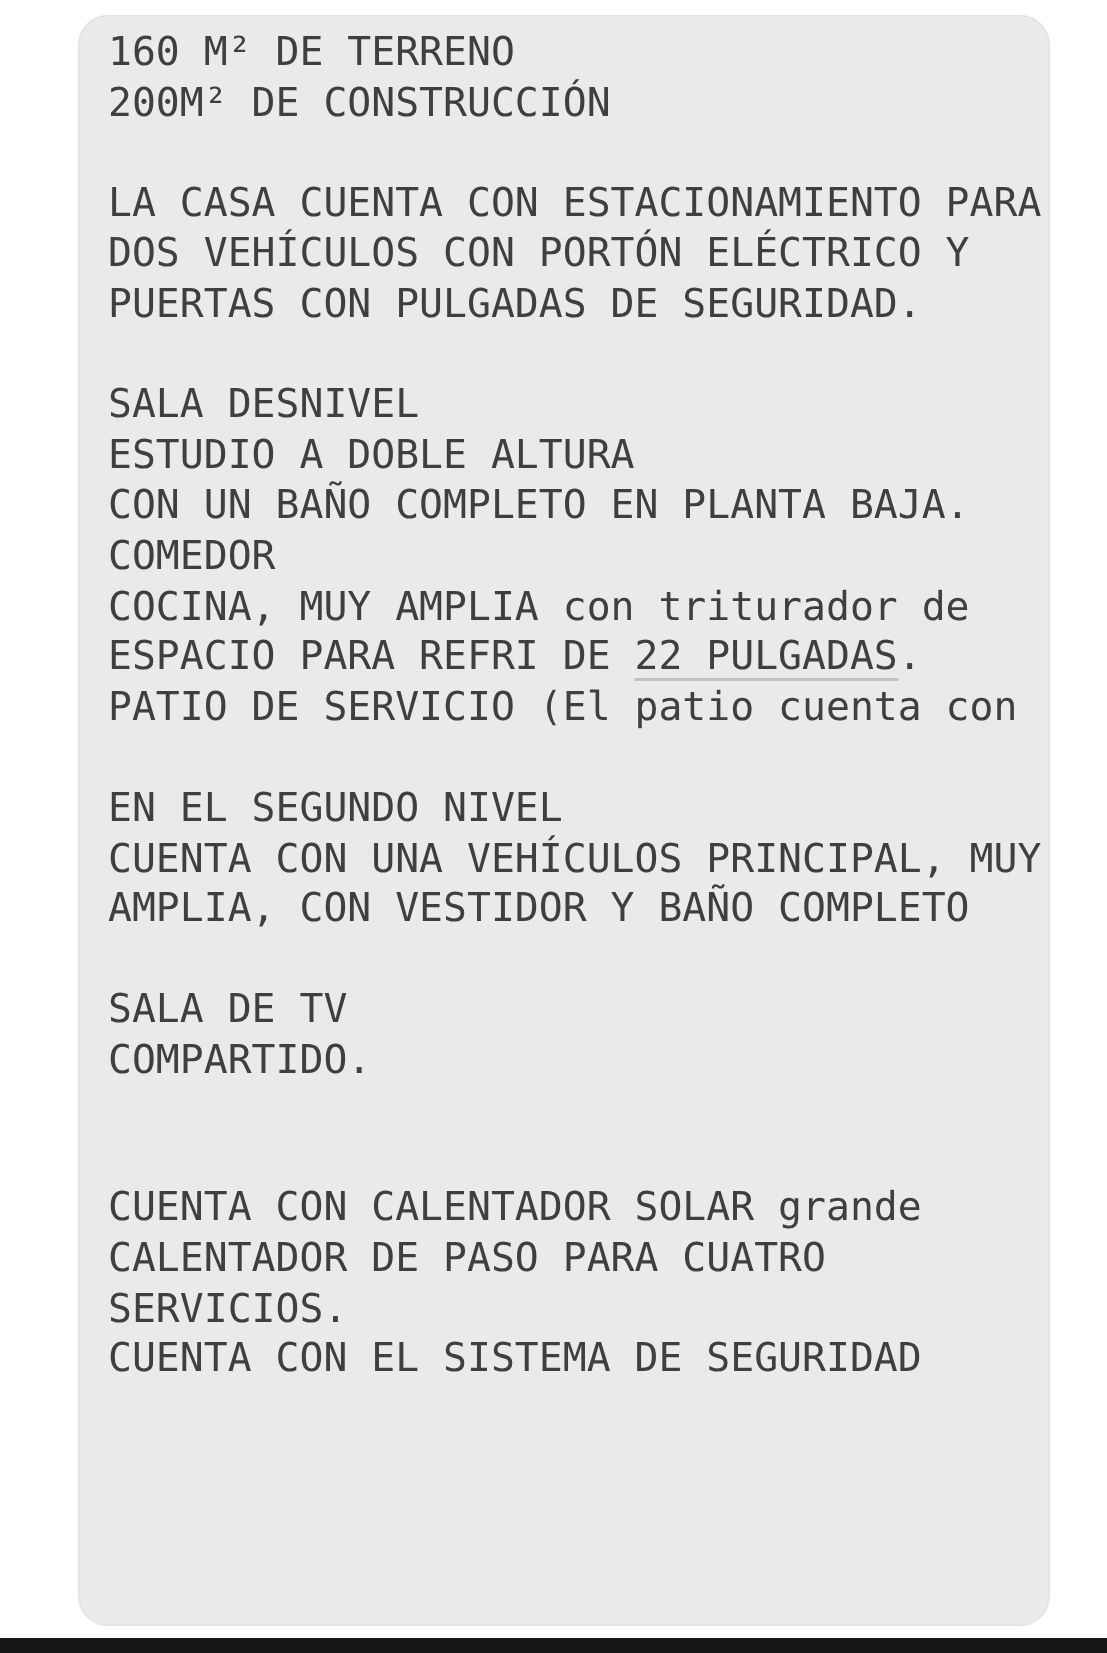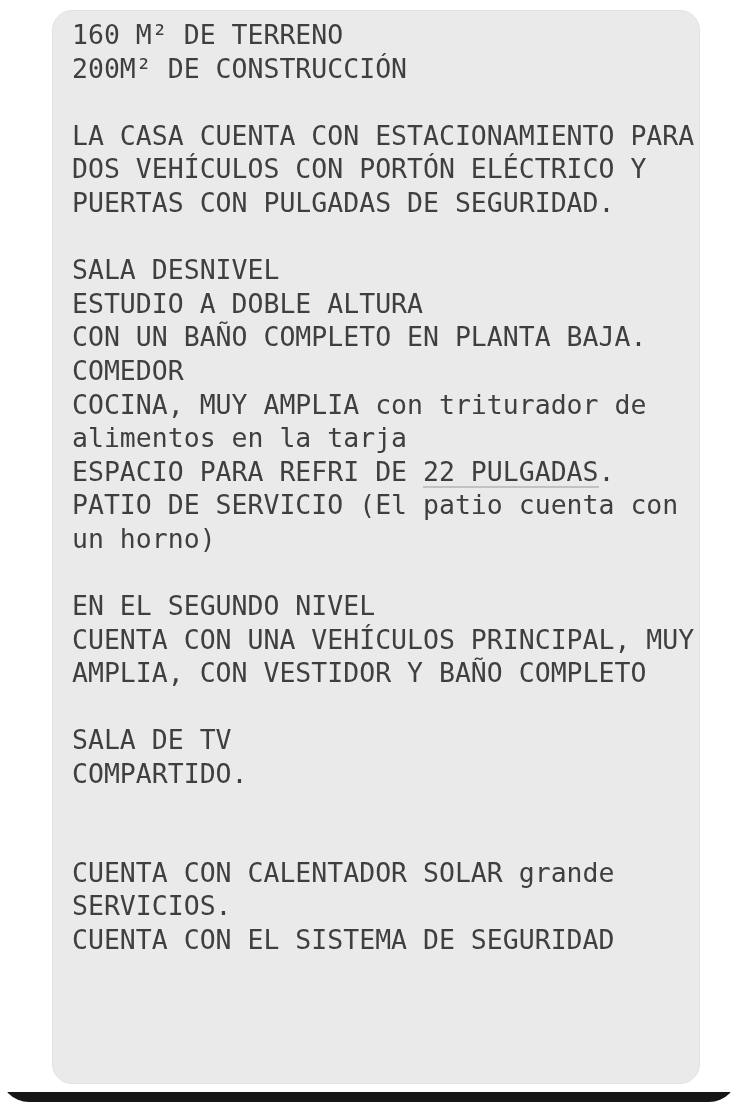--- a/index.html
+++ b/index.html
@@ -7,21 +7,20 @@
     padding: 0;
     background: #ffffff;
   }
   .screen {
     position: relative;
     width: 738px;
     height: 1102px;
     background: var(--page-bg, #ffffff);
     overflow: hidden;
     font-family: "DejaVu Sans Mono", monospace;
-    border-radius: 29px;
   }
   .note-card {
     position: absolute;
     left: 52px;
     top: 10px;
     width: 648px;
     height: 1074px;
     box-sizing: border-box;
     background: var(--card-bg, #eaeaea);
     border: 1px solid var(--card-border, #e2e2e2);
@@ -76,39 +75,38 @@
       <div class="note-line">DOS VEHÍCULOS CON PORTÓN ELÉCTRICO Y</div>
       <div class="note-line">PUERTAS CON PULGADAS DE SEGURIDAD.</div>
     </div>
 
     <div class="para">
       <div class="note-line">SALA DESNIVEL</div>
       <div class="note-line">ESTUDIO A DOBLE ALTURA</div>
       <div class="note-line">CON UN BAÑO COMPLETO EN PLANTA BAJA.</div>
       <div class="note-line">COMEDOR</div>
       <div class="note-line">COCINA, MUY AMPLIA con triturador de</div>
-      <div class="note-line">alimentos en la tarja</div>
       <div class="note-line"><span>ESPACIO PARA REFRI DE </span><span class="detected-link">22 PULGADAS</span><span>.</span></div>
       <div class="note-line">PATIO DE SERVICIO (El patio cuenta con</div>
-      <div class="note-line">un horno)</div>
     </div>
 
     <div class="para">
       <div class="note-line">EN EL SEGUNDO NIVEL</div>
       <div class="note-line">CUENTA CON UNA VEHÍCULOS PRINCIPAL, MUY</div>
       <div class="note-line">AMPLIA, CON VESTIDOR Y BAÑO COMPLETO</div>
     </div>
 
     <div class="para double-gap">
       <div class="note-line">SALA DE TV</div>
       <div class="note-line">COMPARTIDO.</div>
     </div>
 
     <div class="para">
       <div class="note-line">CUENTA CON CALENTADOR SOLAR grande</div>
+      <div class="note-line">CALENTADOR DE PASO PARA CUATRO</div>
       <div class="note-line">SERVICIOS.</div>
       <div class="note-line">CUENTA CON EL SISTEMA DE SEGURIDAD</div>
     </div>
 
   </div>
 
   <div class="bottom-bar"></div>
 
 </div>
 

